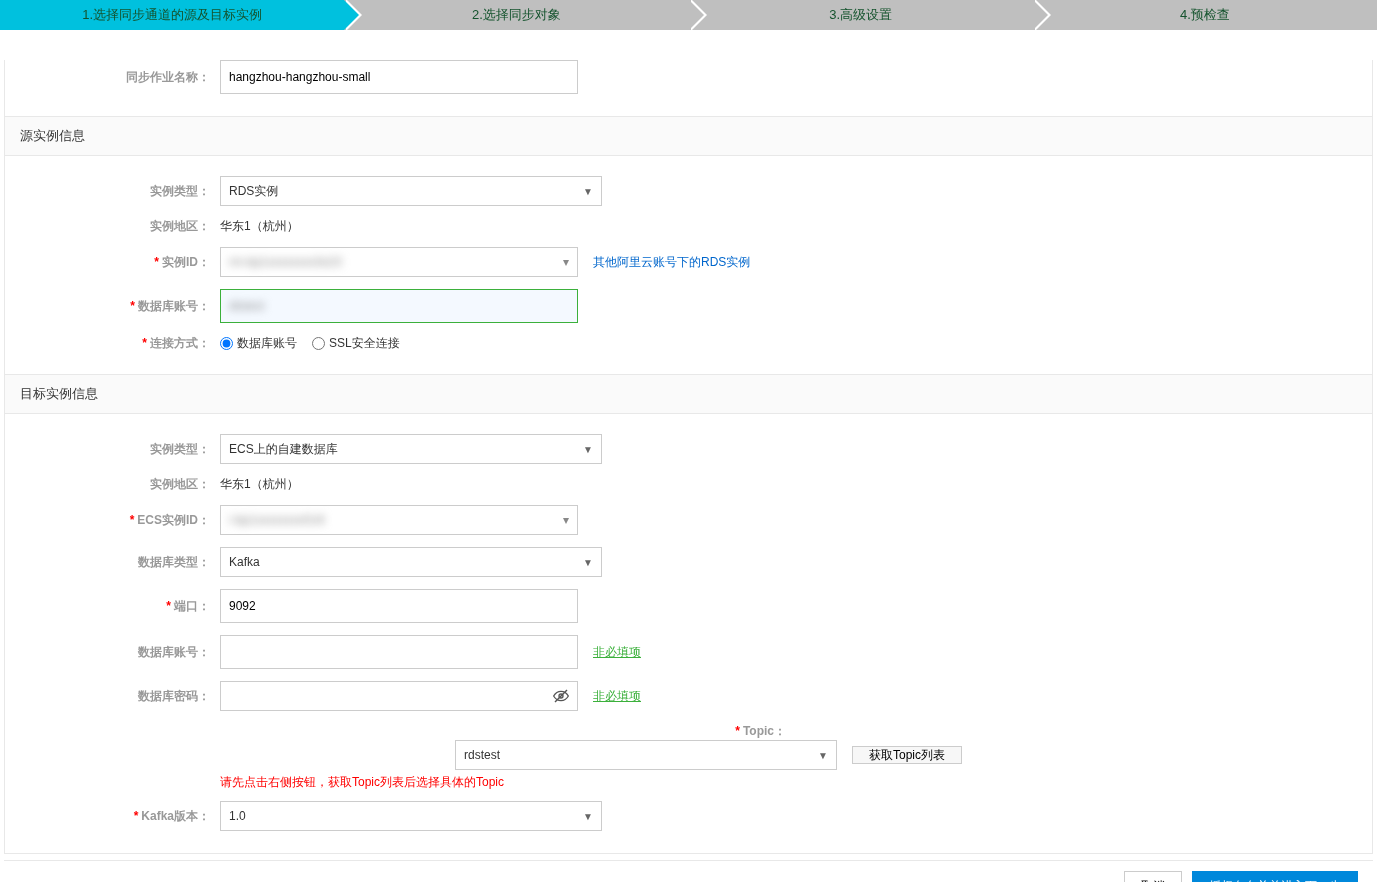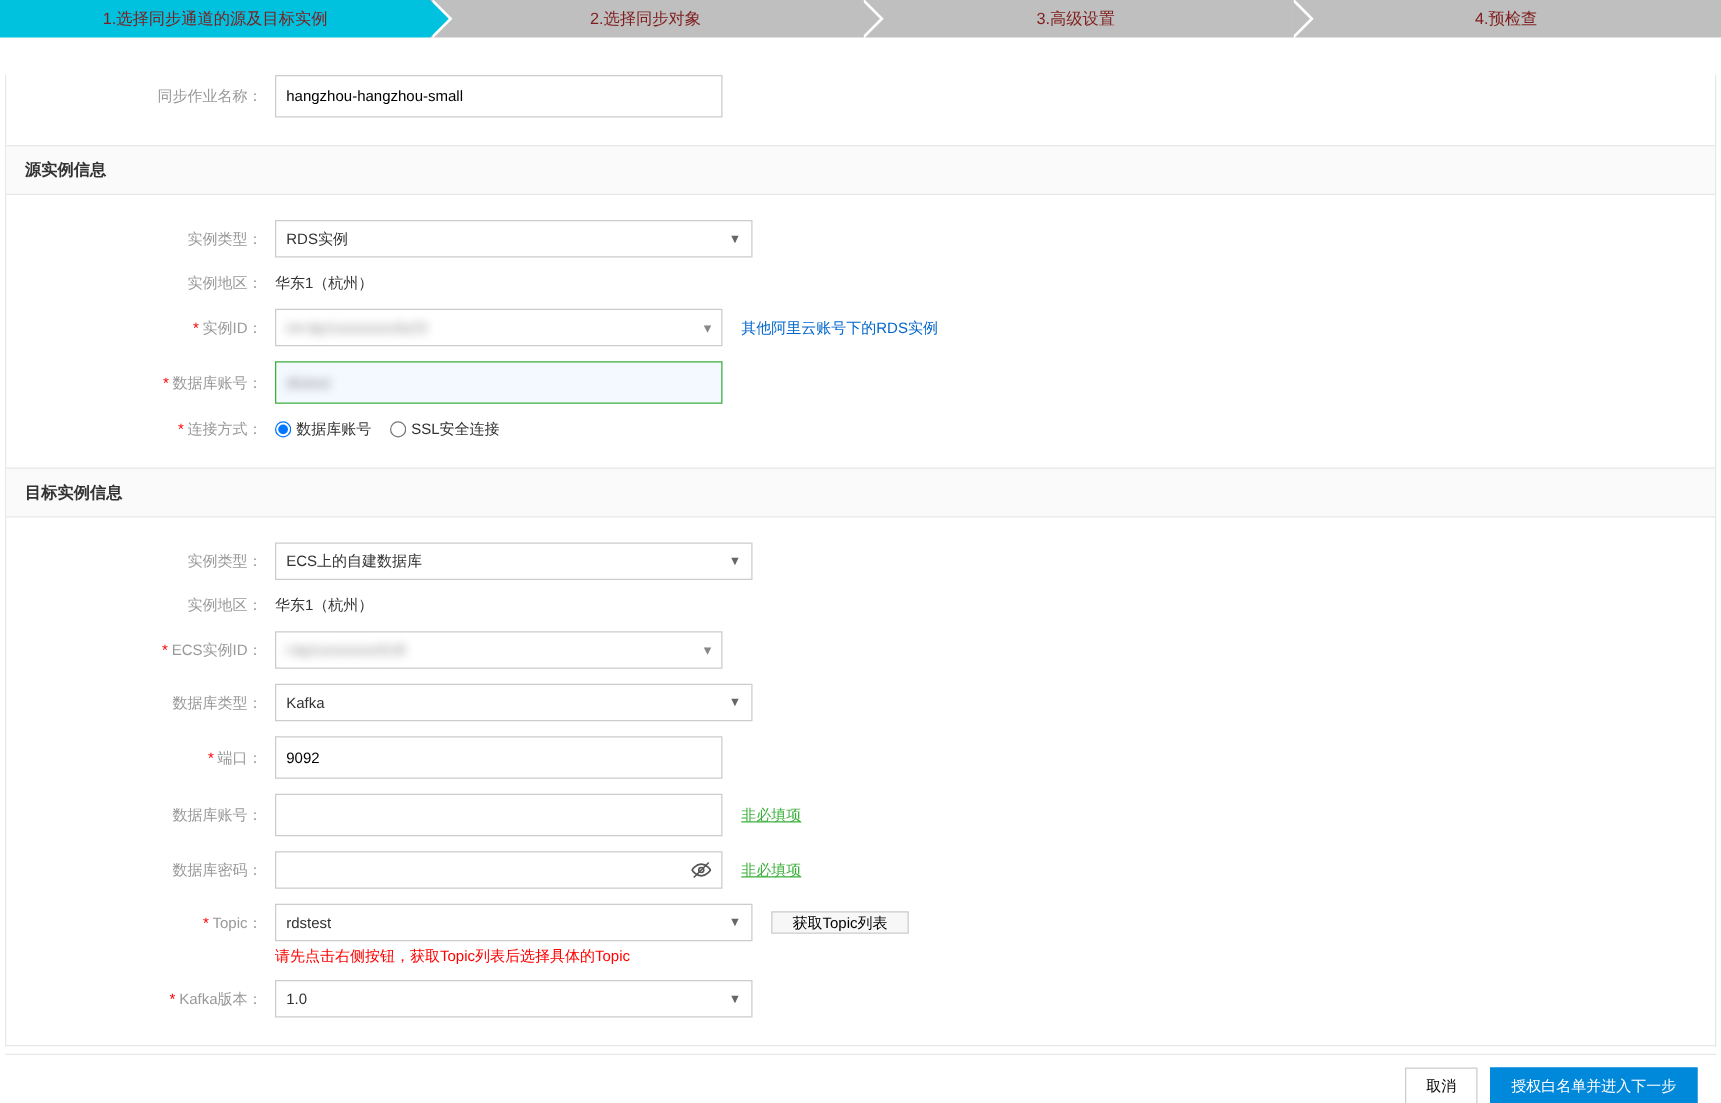--- a/index.html
+++ b/index.html
@@ -1,33 +1,33 @@
 <!DOCTYPE html>
 <html><head>
 <meta charset="utf-8">
 <style>
 * { box-sizing: border-box; margin: 0; padding: 0; }
 body { font-family: "Microsoft YaHei", Arial, sans-serif; font-size: 12px; color: #333; background: #fff; }
 .container { width: 1377px; }
 
 
 .stepper { display: flex; height: 30px; margin-bottom: 30px; }
-.step { flex: 1; position: relative; background: #bfbfbf; color: #7f1d1d; display: flex; align-items: center; justify-content: center; font-size: 13px; }
+.step { flex: 1; position: relative; background: #bfbfbf; color: #14532d; display: flex; align-items: center; justify-content: center; font-size: 13px; }
 .step.active { background: #00c1de; }
 .step::after { content: ""; position: absolute; right: -15px; top: 0; border-top: 15px solid transparent; border-bottom: 15px solid transparent; border-left: 15px solid #bfbfbf; z-index: 2; }
 .step.active::after { border-left-color: #00c1de; }
 .step:last-child::after { display: none; }
 .step::before { content: ""; position: absolute; right: -18px; top: -1px; border-top: 16px solid transparent; border-bottom: 16px solid transparent; border-left: 16px solid #fff; z-index: 1; }
 .step:last-child::before { display: none; }
 
 .content { border: 1px solid #e8e8e8; border-top: none; margin: 0 4px 6px 4px; padding-bottom: 2px; }
 
 
 .form-row { display: flex; align-items: center; margin-bottom: 12px; padding-left: 40px; }
-.form-label { width: 175px; text-align: right; padding-right: 10px; color: #999; font-size: 12px; }
+.form-label { width: 175px; text-align: right; padding-right: 10px; color: #999; font-size: 12px; font-weight: bold; }
 .form-label .req { color: #f00; margin-right: 3px; }
 .form-value { display: flex; align-items: center; gap: 15px; }
 .form-static { color: #333; font-size: 12px; }
 
 
 .input-text { width: 358px; height: 30px; border: 1px solid #ccc; padding: 16px 8px; font-size: 12px; outline: none; }
 .input-text.green { border-color: #3bb03b; background: #f4f9ff; }
 .select { width: 382px; height: 30px; border: 1px solid #ccc; padding: 0 8px; font-size: 12px; background: #fff; position: relative; display: flex; align-items: center; justify-content: space-between; cursor: pointer; }
 .select .arrow { color: #666; font-size: 10px; }
 .dropdown { width: 358px; height: 30px; border: 1px solid #ccc; padding: 0 8px; font-size: 12px; background: #fff; display: flex; align-items: center; justify-content: space-between; cursor: pointer; }
@@ -38,21 +38,21 @@
 .pw-dots { letter-spacing: 2px; font-family: monospace; }
 .eye-icon { width: 16px; height: 16px; cursor: pointer; }
 
 .blur-text { filter: blur(4px); color: #888; user-select: none; }
 
 .link { color: #06c; cursor: pointer; }
 .hint-green { color: #3bb03b; text-decoration: underline; }
 .hint-red { color: #f00; margin-top: 4px; margin-left: 215px; font-size: 12px; }
 
 
-.section-header { background: #fafafa; border-top: 1px solid #e8e8e8; border-bottom: 1px solid #e8e8e8; padding: 10px 15px; font-size: 13px; color: #333; margin-bottom: 20px; font-weight: bold; }
+.section-header { background: #fafafa; border-top: 1px solid #e8e8e8; border-bottom: 1px solid #e8e8e8; padding: 10px 15px; font-size: 13px; color: #333; margin-bottom: 20px; }
 
 
 .radio-group { display: flex; align-items: center; gap: 15px; }
 .radio-item { display: flex; align-items: center; gap: 4px; cursor: pointer; }
 .radio-item input { margin: 0; }
 
 
 .footer { border-top: 1px solid #e8e8e8; padding: 10px 15px 14px 15px; display: flex; justify-content: flex-end; gap: 10px; margin: 0 4px;}
 .btn { height: 30px; padding: 0 16px; border: 1px solid #ccc; background: #fff; cursor: pointer; font-size: 12px; }
 .btn-primary { background: #0088db; color: #fff; border-color: #0088db; }
@@ -201,21 +201,21 @@
               <path d="M1 12s4-7 11-7 11 7 11 7-4 7-11 7S1 12 1 12z"></path>
               <circle cx="12" cy="12" r="3"></circle>
               <line x1="3" y1="21" x2="21" y2="3"></line>
             </svg>
         </div>
         <span class="hint-green">非必填项</span>
       </div>
     </div>
 
     <div>
-      <div class="form-row" style="margin-bottom:2px;">
+      <div class="form-row" style="margin-bottom:2px;flex-direction:column;">
         <div class="form-label"><span class="req">*</span><span>Topic：</span></div>
         <div class="form-value">
           <div class="select">
             <span>rdstest</span>
             <span class="arrow">▼</span>
           </div>
           <button class="btn-side">获取Topic列表</button>
         </div>
       </div>
       <div class="hint-red">请先点击右侧按钮，获取Topic列表后选择具体的Topic</div>

